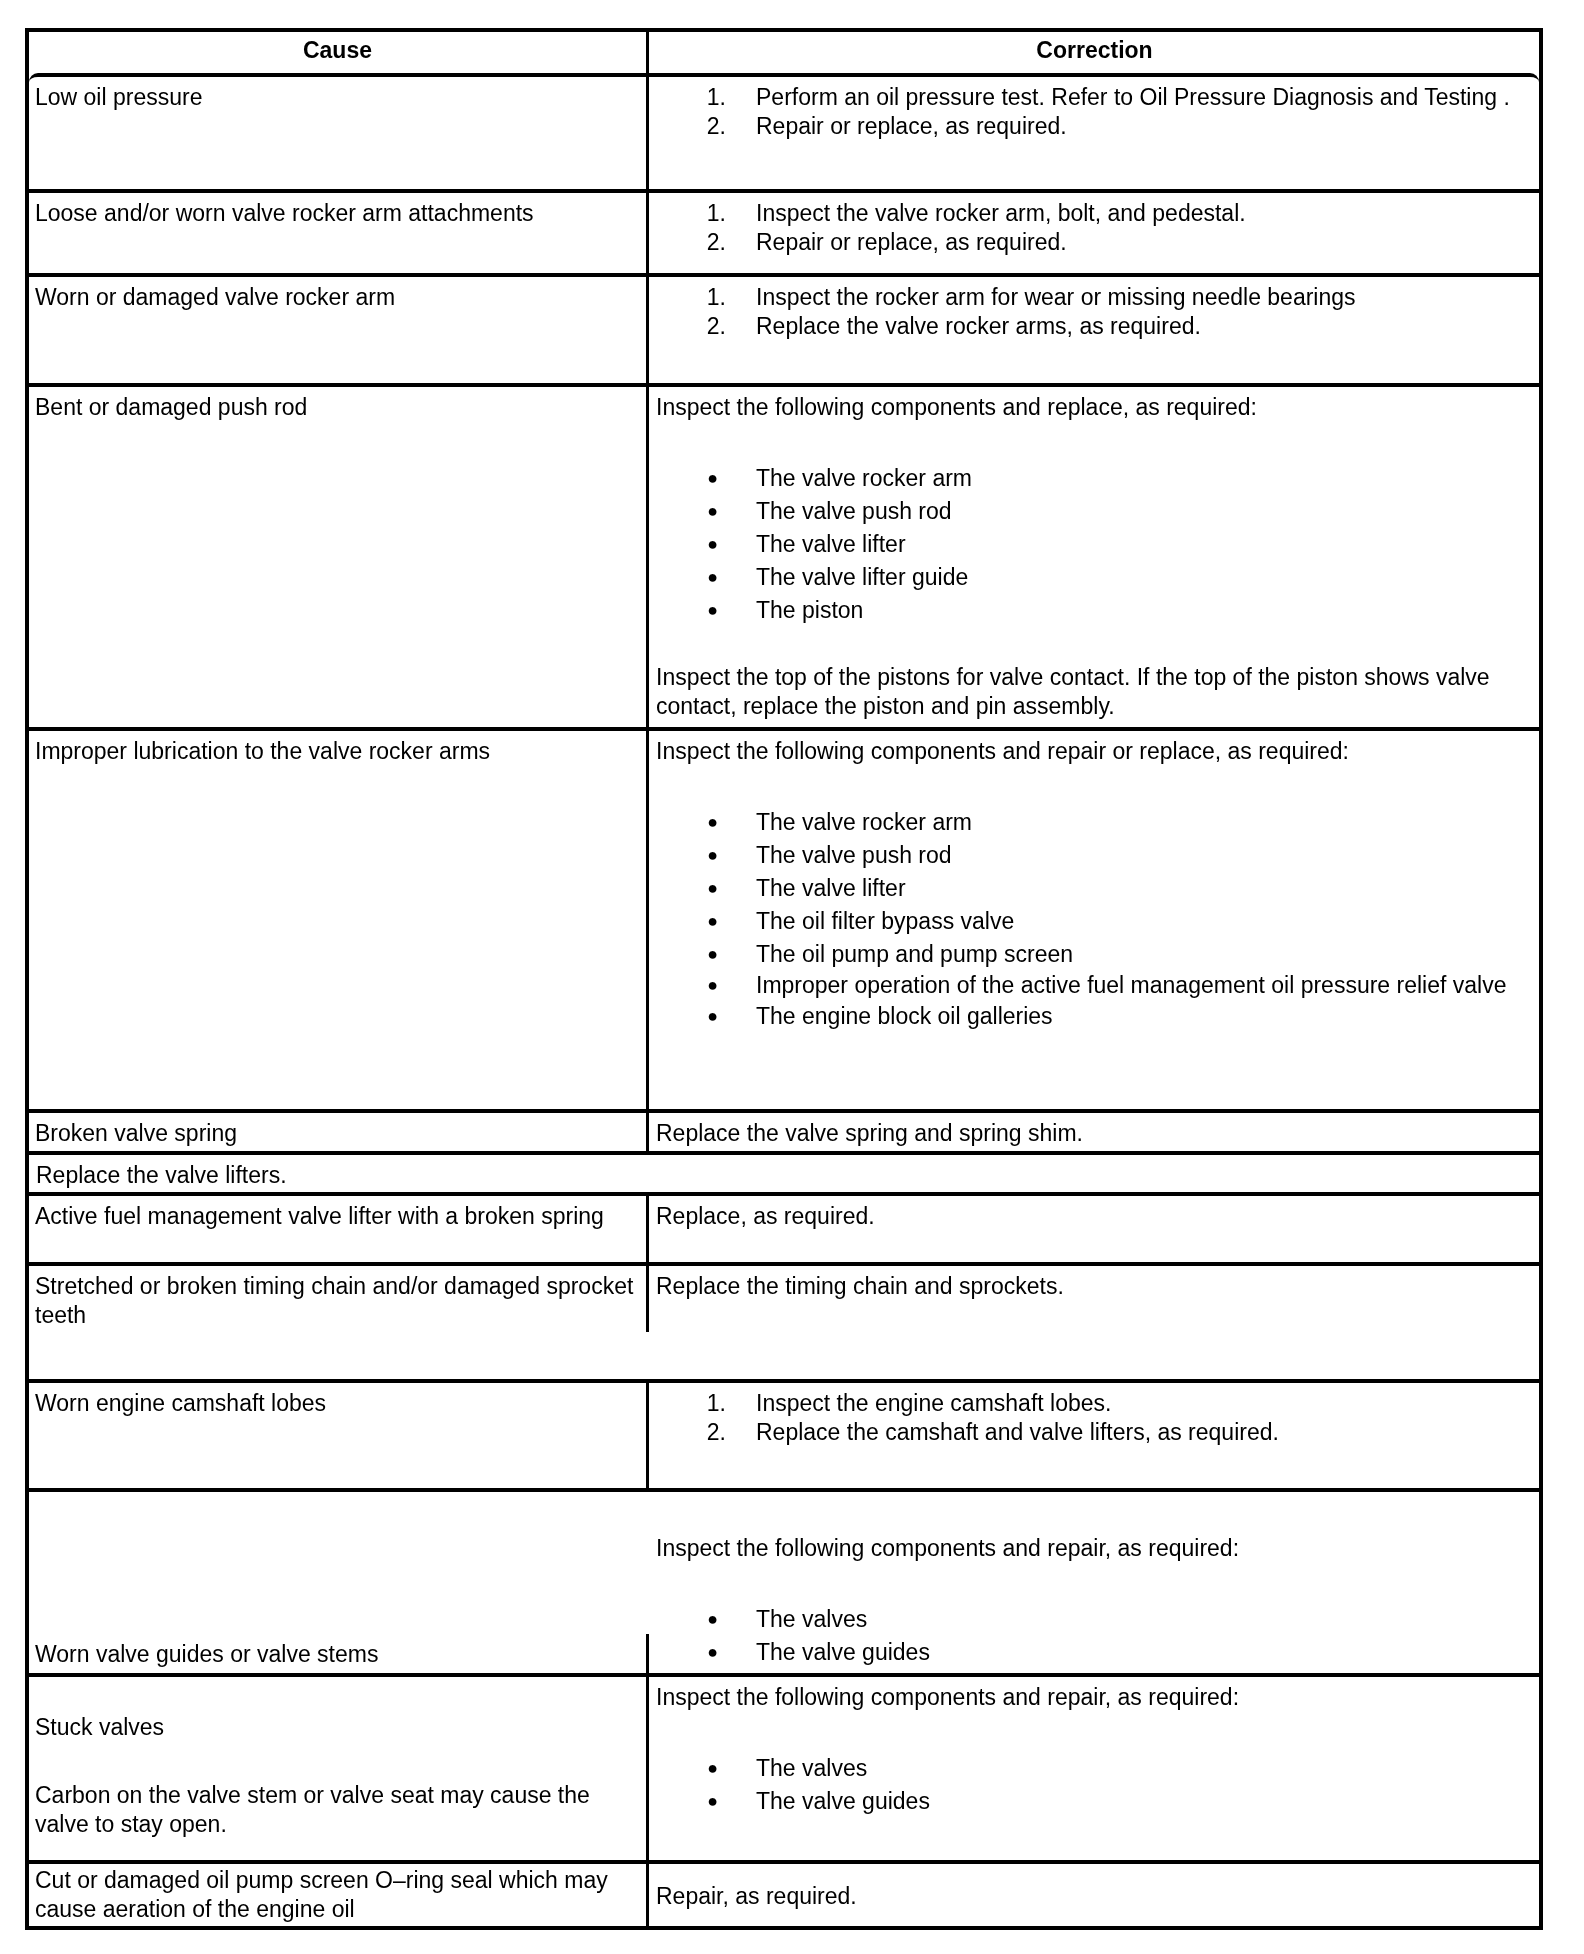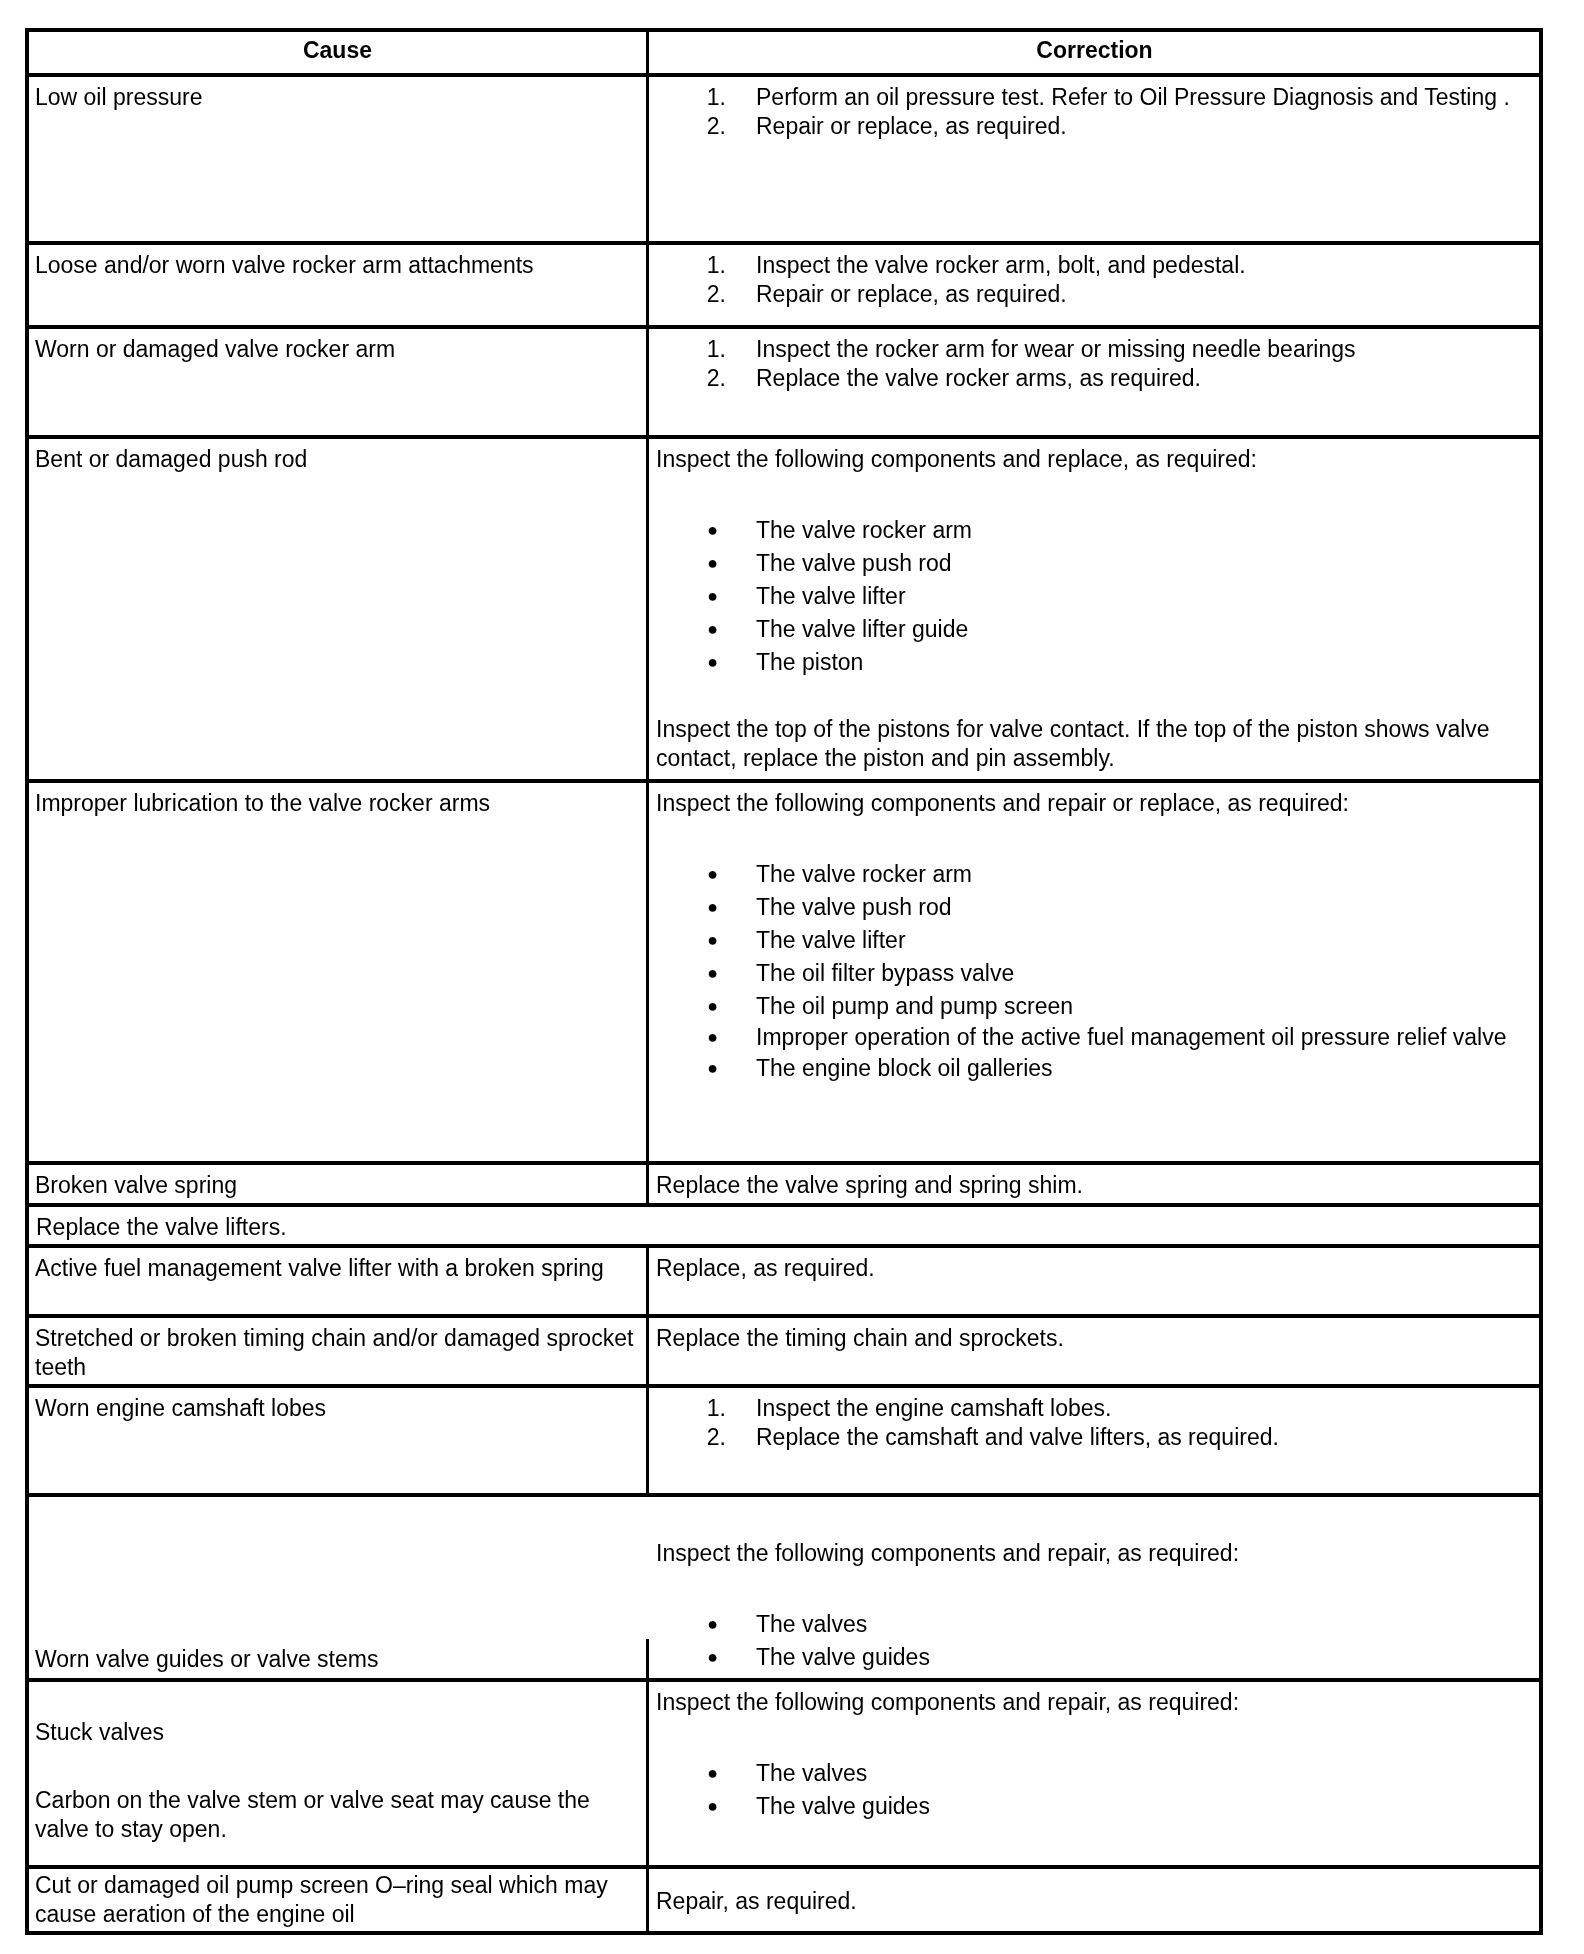--- a/index.html
+++ b/index.html
@@ -22,21 +22,21 @@
 </head>
 <body>
 
 <div class="tbl">
 
   <div class="row hdr first" style="height:41px;">
     <div class="c1">Cause</div>
     <div class="c2">Correction</div>
   </div>
 
-  <div class="row" style="height:168px;">
+  <div class="row" style="height:116px;border-radius:9px;">
     <div class="c1">Low oil pressure</div>
     <div class="c2">
       <div class="ol">
         <div class="li">
             <span class="mk">1.</span>
             <span>Perform an oil pressure test. Refer to Oil Pressure Diagnosis and Testing .</span>
           </div>
         <div class="li">
             <span class="mk">2.</span>
             <span>Repair or replace, as required.</span>
@@ -159,21 +159,21 @@
   <div class="row" style="height:70px;">
     <div class="c1">Active fuel management valve lifter with a broken spring</div>
     <div class="c2">Replace, as required.</div>
   </div>
 
   <div class="row" style="height:70px;">
     <div class="c1">Stretched or broken timing chain and/or damaged sprocket teeth</div>
     <div class="c2">Replace the timing chain and sprockets.</div>
   </div>
 
-  <div class="row" style="height:109px;">
+  <div class="row" style="height:109px;margin-top:47px;">
     <div class="c1">Worn engine camshaft lobes</div>
     <div class="c2">
       <div class="ol">
         <div class="li">
             <span class="mk">1.</span>
             <span>Inspect the engine camshaft lobes.</span>
           </div>
         <div class="li">
             <span class="mk">2.</span>
             <span>Replace the camshaft and valve lifters, as required.</span>

